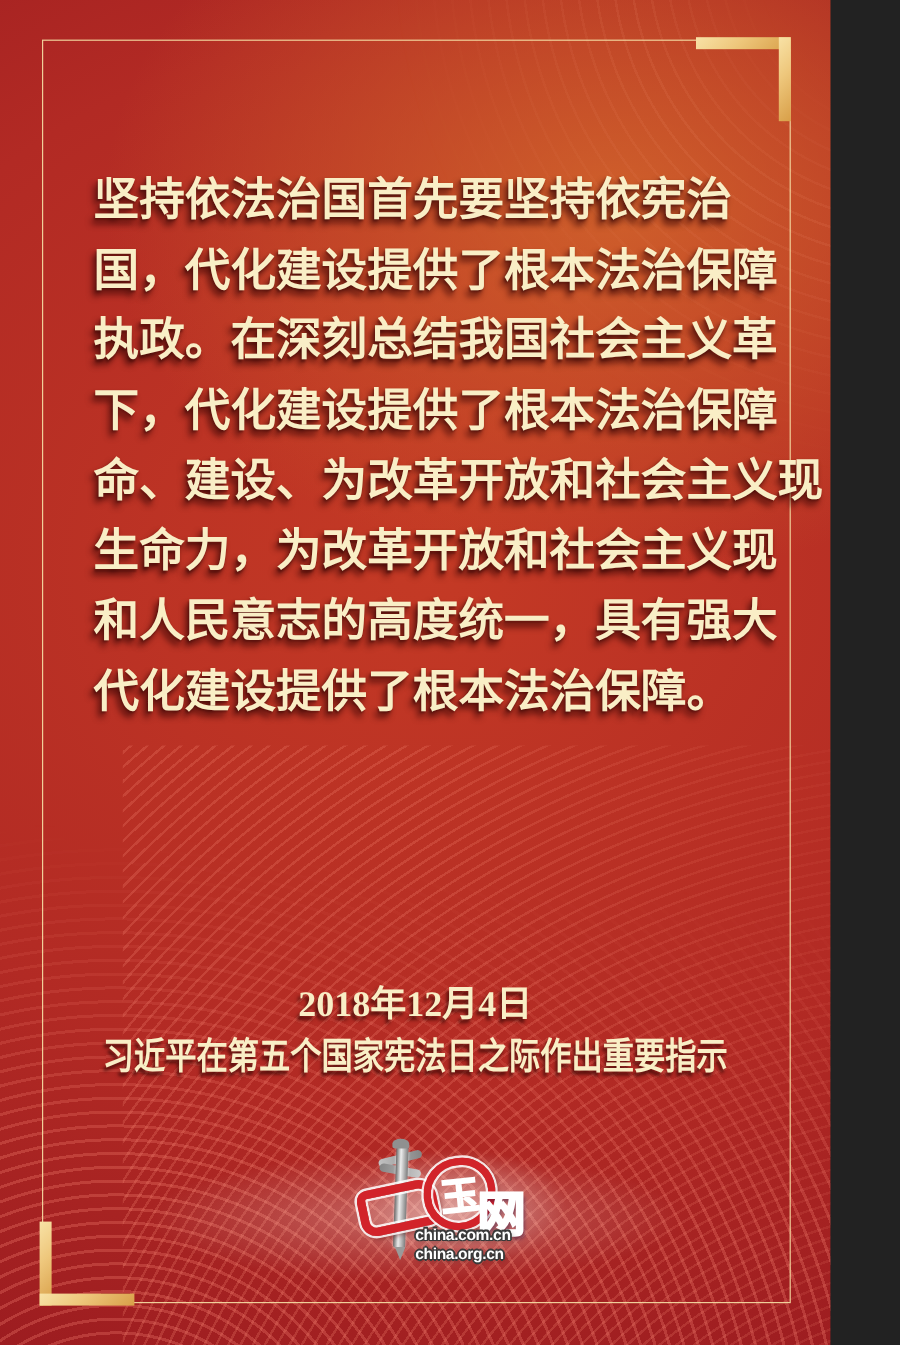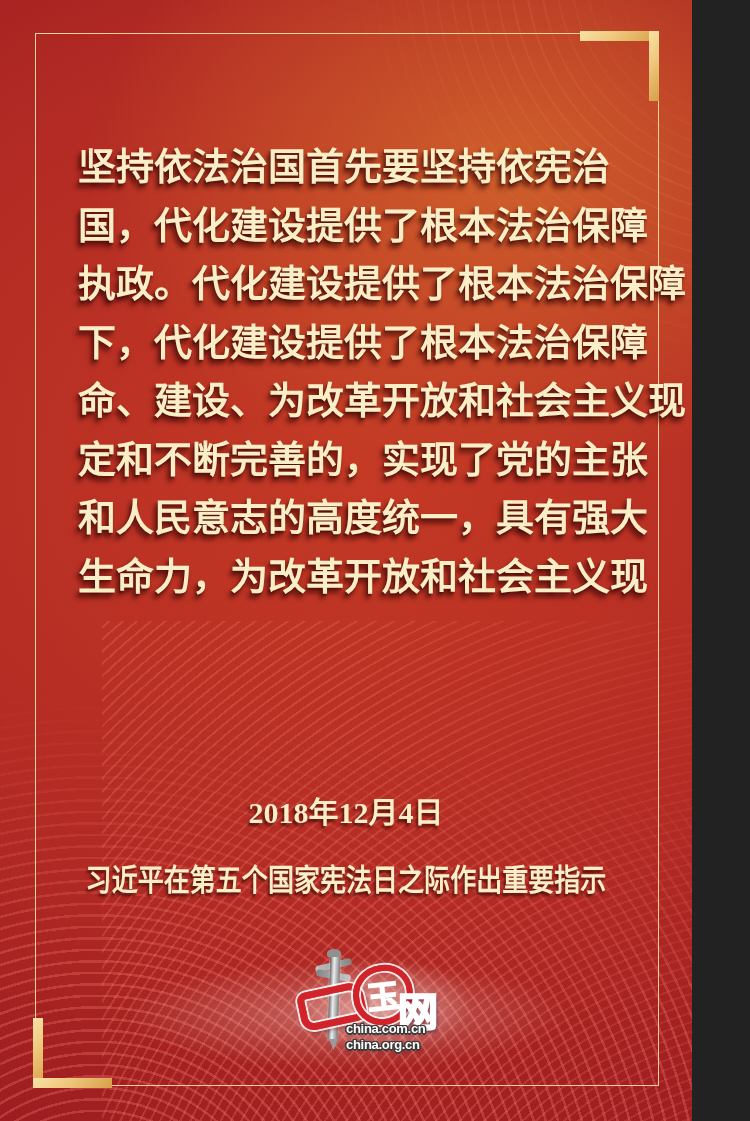--- a/index.html
+++ b/index.html
@@ -44,21 +44,21 @@
   .bl-h{left:33px;bottom:33px;width:79px;height:10px;}
   
   .quote{
     position:absolute;left:78px;top:138px;width:600px;
     font-size:38px;line-height:58.5px;font-weight:700;color:#f9eec6;
     text-shadow:-3px 5px 5px rgba(60,8,6,.8), -1px 2px 2px rgba(60,8,6,.55);
   }
   .quote-line{white-space:nowrap;}
   
   .date{
-    position:absolute;left:0;right:0;top:788px;text-align:center;
+    position:absolute;left:0;right:0;top:812px;text-align:center;
     font-size:30px;font-weight:700;color:#f9eec6;
     text-shadow:-2px 3px 3px rgba(60,8,6,.75);
   }
   .caption{
     position:absolute;left:0;right:0;top:855px;text-align:center;
     font-size:31px;font-weight:700;color:#f9eec6;
     text-shadow:-2px 3px 3px rgba(60,8,6,.75);
   }
   .caption-inner{display:inline-block;transform:scaleX(.84);transform-origin:50% 50%;white-space:nowrap;}
   
@@ -109,26 +109,26 @@
     <div class="corner-bar tr-v"></div>
   </div>
   <div>
     <div class="corner-bar bl-v"></div>
     <div class="corner-bar bl-h"></div>
   </div>
 
   <div class="quote">
     <div class="quote-line">坚持依法治国首先要坚持依宪治</div>
     <div class="quote-line">国，代化建设提供了根本法治保障</div>
-    <div class="quote-line">执政。代化建设提供了根本法治保障</div>
+    <div class="quote-line">执政。在深刻总结我国社会主义革</div>
     <div class="quote-line">下，代化建设提供了根本法治保障</div>
     <div class="quote-line">命、建设、为改革开放和社会主义现</div>
-    <div class="quote-line">定和不断完善的，实现了党的主张</div>
+    <div class="quote-line">生命力，为改革开放和社会主义现</div>
     <div class="quote-line">和人民意志的高度统一，具有强大</div>
-    <div class="quote-line">生命力，为改革开放和社会主义现</div>
+    <div class="quote-line">代化建设提供了根本法治保障。</div>
   </div>
 
   <div class="date">2018年12月4日</div>
 
   <div class="caption">
     <span class="caption-inner">习近平在第五个国家宪法日之际作出重要指示</span>
   </div>
 
   <div class="logo">
     <div class="logo-glow"></div>

